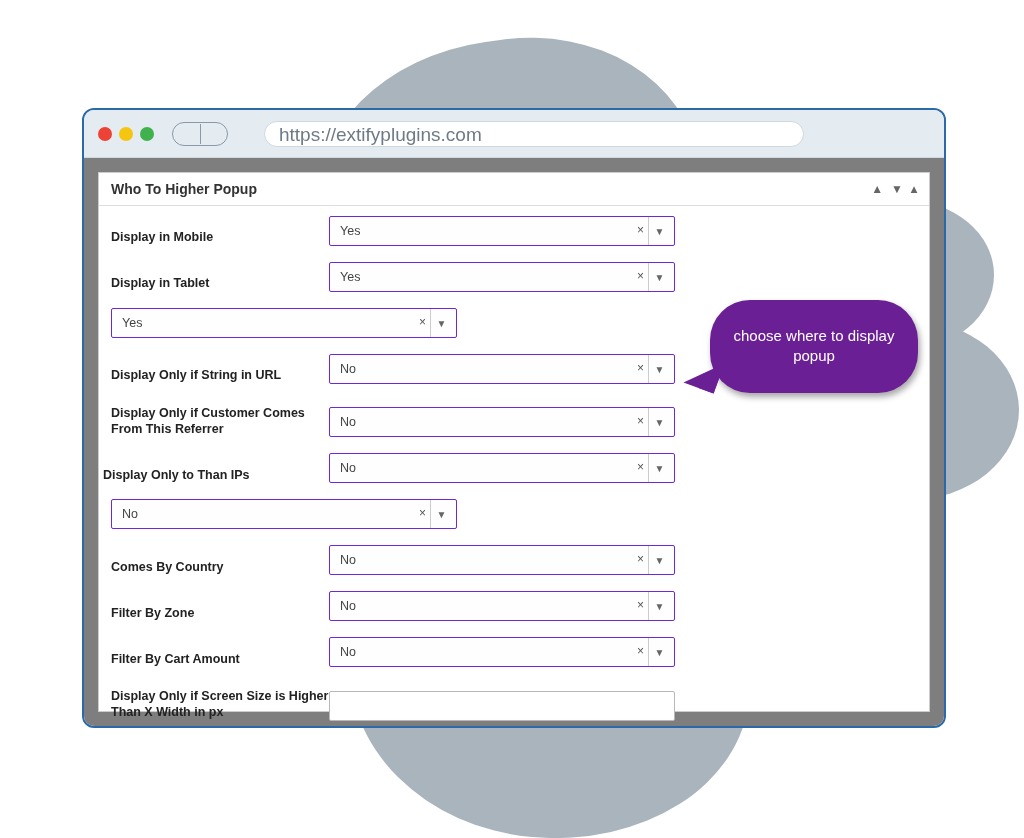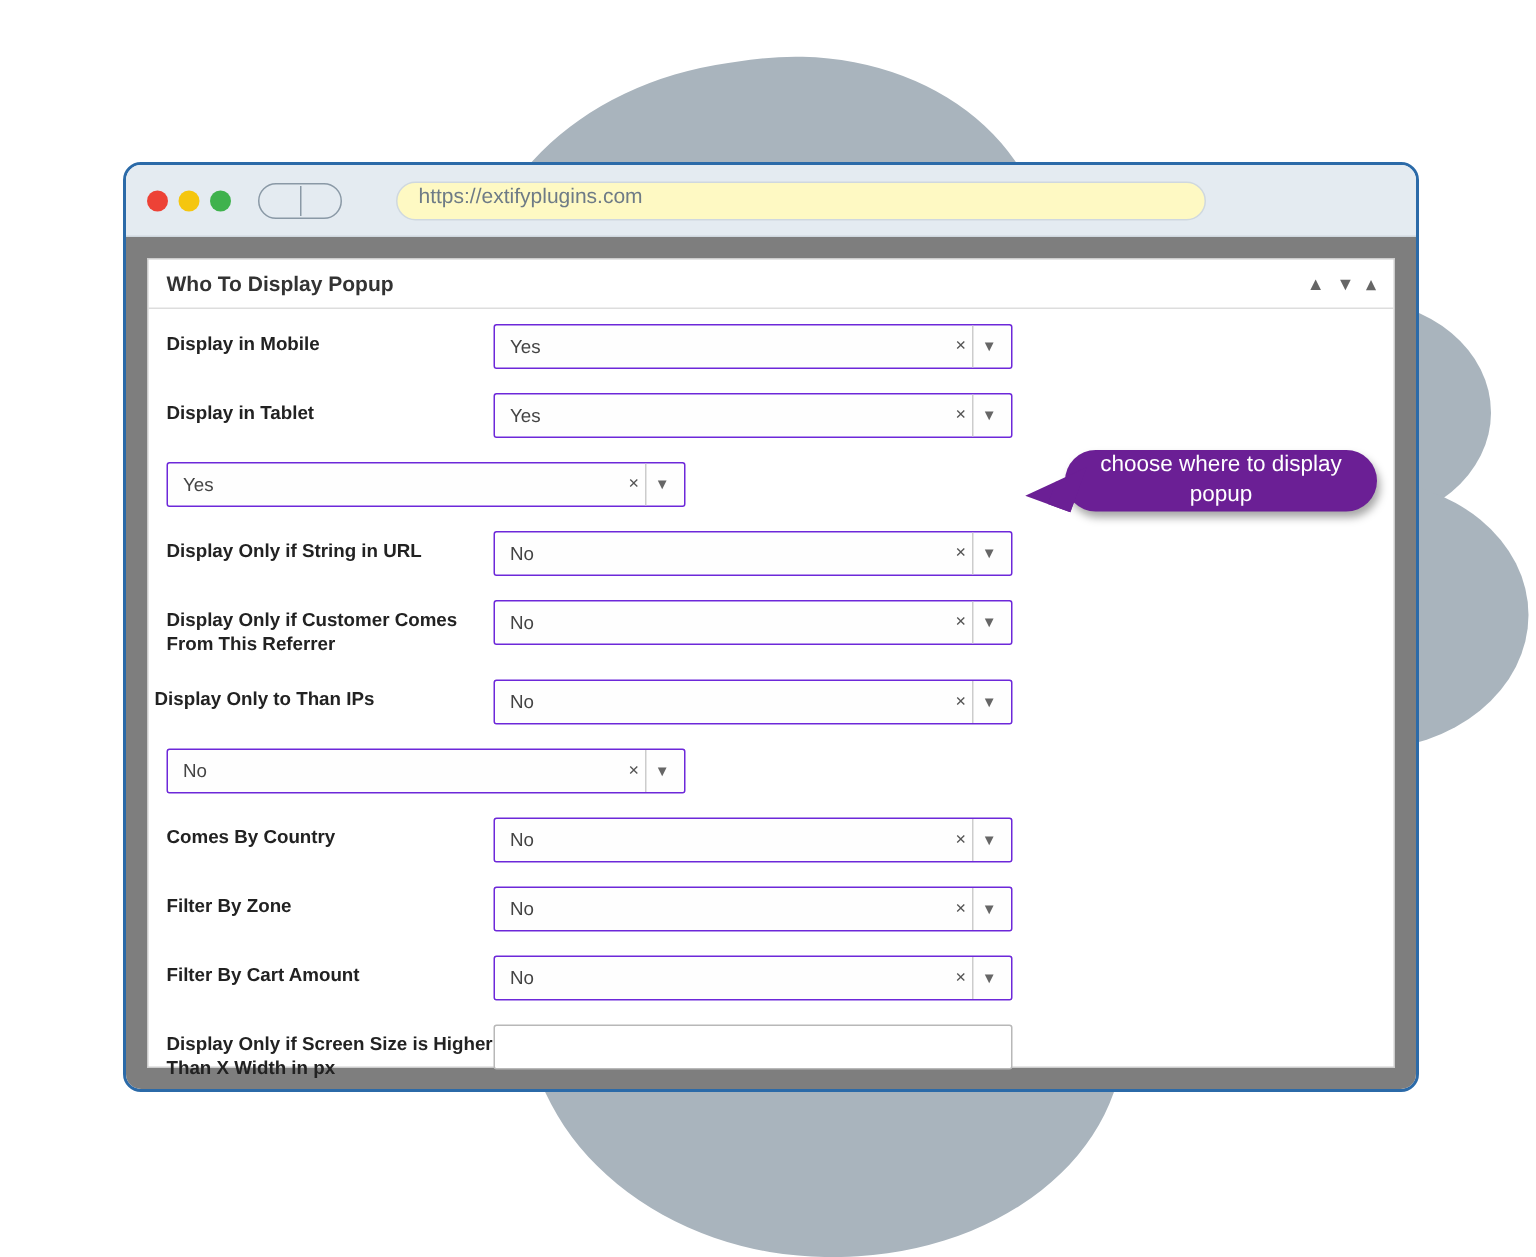--- a/index.html
+++ b/index.html
@@ -51,27 +51,27 @@
   .dot.yellow { background: #f5c60f; }
   .dot.green { background: #3fb24d; }
   .pill {
     width: 56px; height: 24px; border: 1.5px solid #8a99a6; border-radius: 14px;
     margin-right: 28px; display:flex; align-items:center; justify-content:center;
   }
   .pill .sep { width:1px; height: 20px; background:#8a99a6; }
   .addr {
     flex: 0 0 540px;
     height: 26px;
-    background: #fef9c3;
+    background: #ffffff;
     border: 1px solid #cfd8df;
     border-radius: 14px;
     display: flex;
-    align-items: flex-start;
+    align-items: flex-end;
     padding: 0 14px;
-    font-size: 14px;
+    font-size: 19px;
     color: #6e7b86;
   }
 
   .viewport {
     position: absolute;
     top: 48px; left: 0; right: 0; bottom: 0;
     background: #7e7e7e;
     padding: 14px;
   }
   .panel {
@@ -90,21 +90,21 @@
     font-weight: 600;
     color: #333;
   }
   .panel-header .spacer { flex: 1; }
   .hdr-icon { color: #666; margin-left: 8px; font-size: 12px; cursor: pointer; }
 
   .panel-body { padding: 6px 0 0 0; }
 
   .row {
     display: flex;
-    align-items: flex-start;
+    align-items: flex-end;
     padding: 4px 12px;
     margin-bottom: 8px;
   }
   .row .lbl {
     width: 218px;
     font-size: 12.5px;
     font-weight: 700;
     color: #222;
     padding-top: 6px;
     line-height: 1.25;
@@ -139,21 +139,21 @@
 
   
   .callout {
     position: absolute;
     top: 190px;
     right: 26px;
     width: 208px;
     background: #6b1f95;
     color: #fff;
     border-radius: 40px;
-    padding: 0 22px;
+    padding: 26px 22px;
     font-size: 15px;
     text-align: center;
     line-height: 1.35;
     box-shadow: 2px 4px 6px rgba(0,0,0,0.35);
   }
   .callout::after {
     content: "";
     position: absolute;
     left: -22px;
     bottom: 4px;
@@ -184,21 +184,21 @@
       </div>
     <div class="addr">
       <span>https://extifyplugins.com</span>
     </div>
   </div>
 
   <div class="viewport">
     <div class="panel">
 
       <div class="panel-header">
-        <span>Who To Display Popup</span>
+        <span>Who To Higher Popup</span>
         <span class="spacer"></span>
         <span class="hdr-icon">▲</span>
         <span class="hdr-icon">▼</span>
         <span class="hdr-icon">▴</span>
       </div>
 
       <div class="panel-body">
 
         <div class="row">
           <div class="lbl">Display in Mobile</div>

